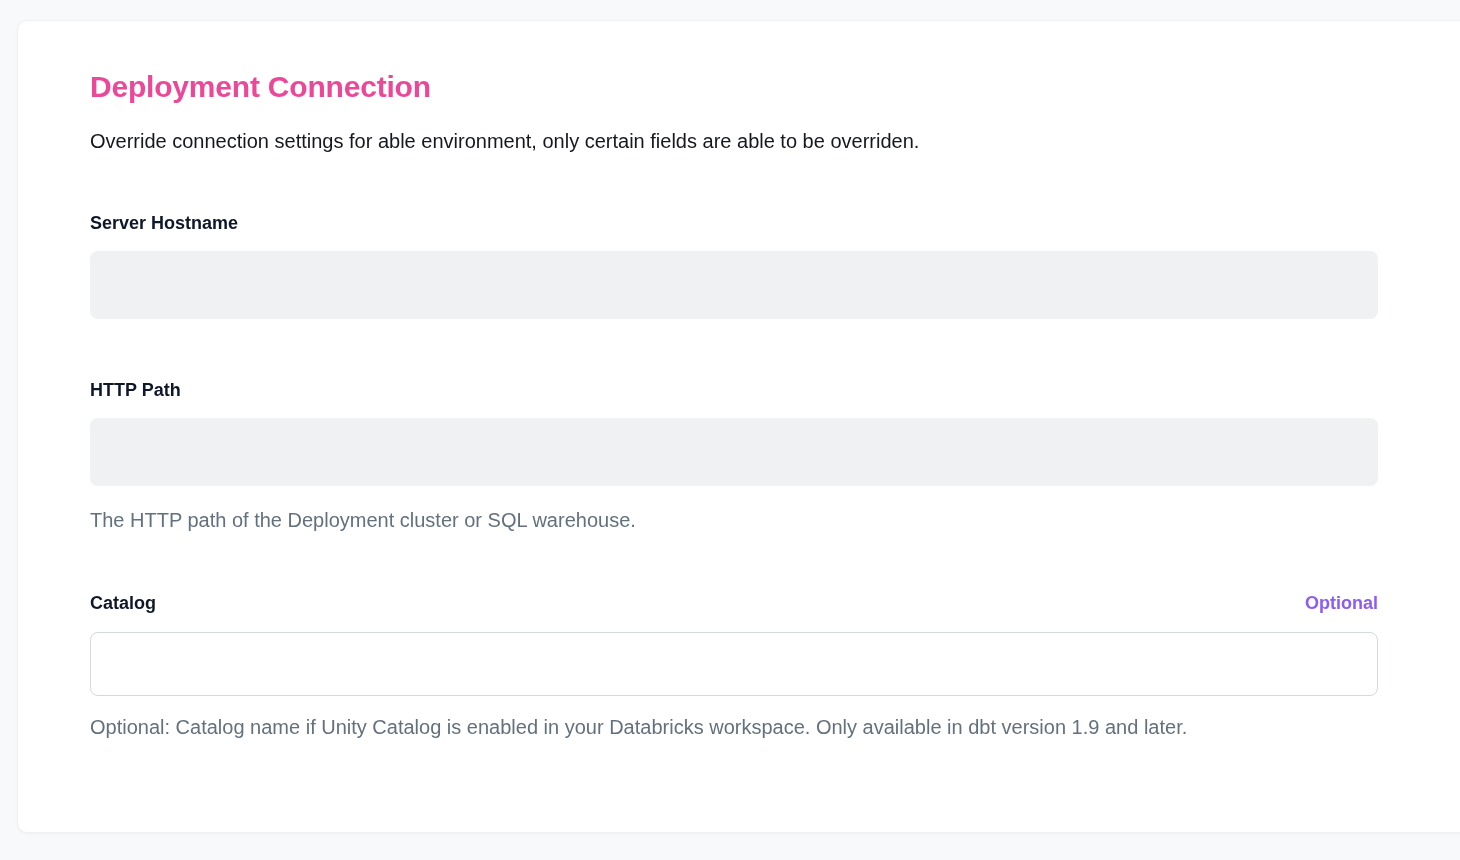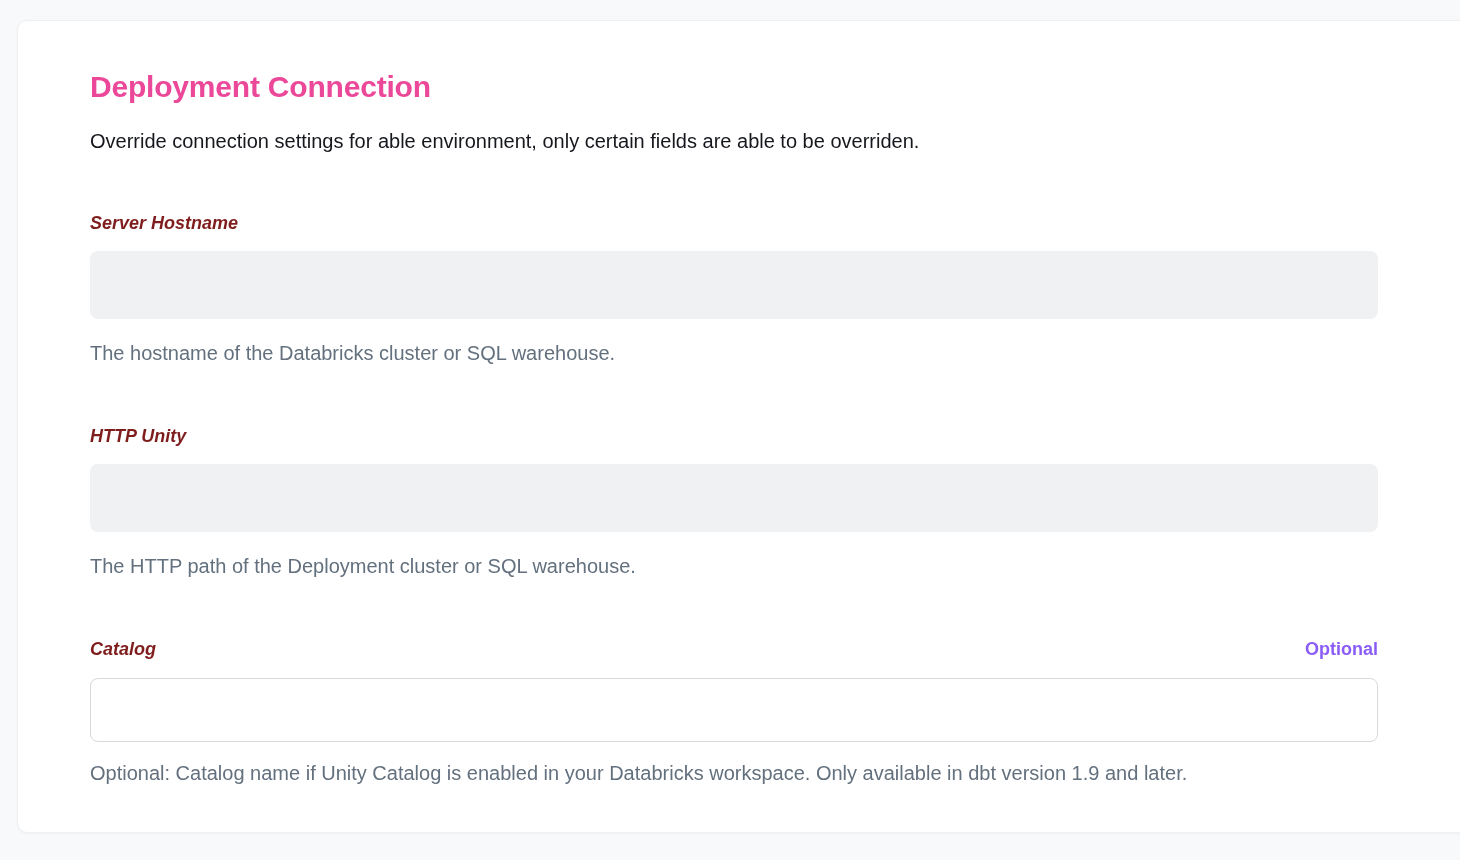--- a/index.html
+++ b/index.html
@@ -52,22 +52,21 @@
   }
   .label-row {
     display: flex;
     justify-content: space-between;
     align-items: baseline;
     line-height: 22px;
   }
   .field-label {
     font-size: 18px;
     font-weight: 700;
-    color: #7f1d1d;
-    font-style: italic;
+    color: #0f172a;
   }
   .optional-tag {
     font-size: 18px;
     font-weight: 600;
     color: #8b5cf6;
   }
   .text-input {
     display: block;
     margin-top: 17px;
     width: 100%;
@@ -108,26 +107,25 @@
 
     <h1 class="page-title">Deployment Connection</h1>
 
     <p class="page-subtitle">Override connection settings for able environment, only certain fields are able to be overriden.</p>
 
     <div class="field">
       <div class="label-row">
         <span class="field-label">Server Hostname</span>
       </div>
       <input type="text" class="text-input is-disabled" disabled="" value="" style="">
-      <p class="helper-text">The hostname of the Databricks cluster or SQL warehouse.</p>
     </div>
 
     <div class="field">
       <div class="label-row">
-        <span class="field-label">HTTP Unity</span>
+        <span class="field-label">HTTP Path</span>
       </div>
       <input type="text" class="text-input is-disabled" disabled="" value="" style="">
       <p class="helper-text">The HTTP path of the Deployment cluster or SQL warehouse.</p>
     </div>
 
     <div class="field field-catalog">
       <div class="label-row">
         <span class="field-label">Catalog</span>
         <span class="optional-tag">Optional</span>
       </div>

